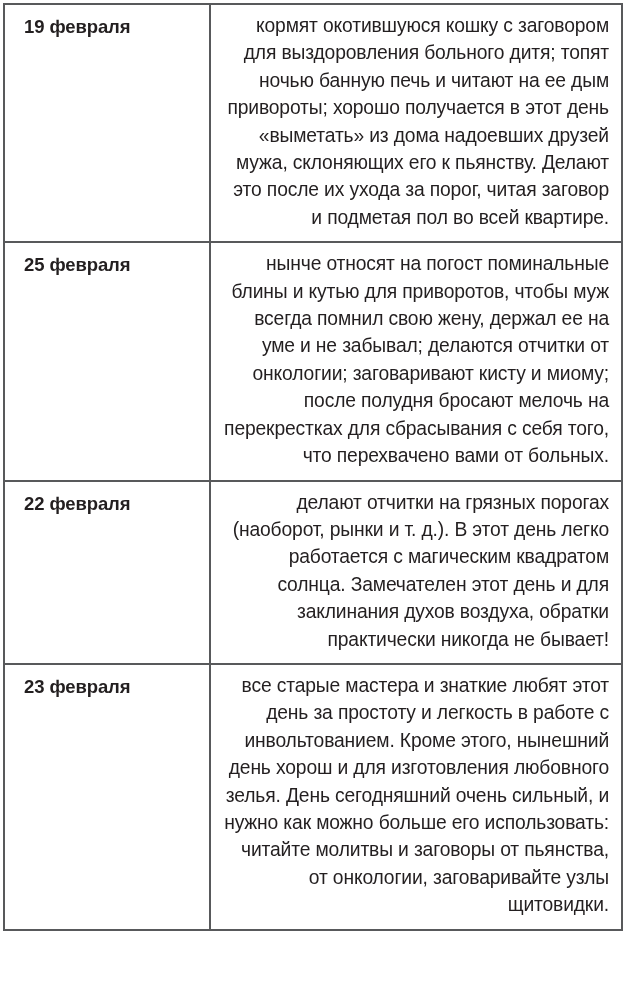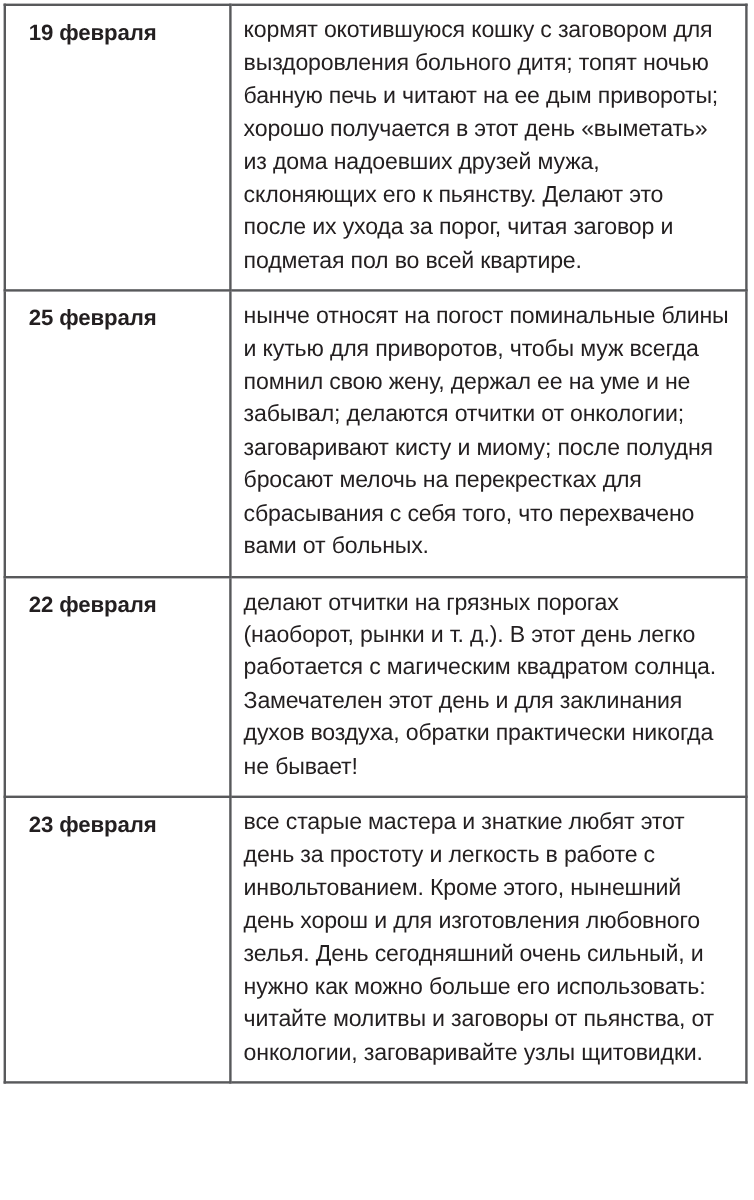--- a/index.html
+++ b/index.html
@@ -31,21 +31,21 @@
   }
 
   table.almanac tr.entry-row > td {
     border: 2px solid #58595b;
     vertical-align: top;
     background: #ffffff;
   }
 
   td.date-cell {
     width: 161px;
-    padding: 8px 6px 10px 19px;
+    padding: 8px 24px 10px 19px;
     font-family: "Liberation Sans", sans-serif;
     font-weight: bold;
     font-size: 18.5px;
     line-height: 27.4px;
     letter-spacing: -0.1px;
     white-space: nowrap;
     color: #231f20;
   }
 
   td.text-cell {
@@ -56,20 +56,21 @@
     line-height: 27.4px;
     letter-spacing: -0.15px;
     color: #231f20;
     word-spacing: 0px;
     text-align: left;
   }
 
   td.text-cell .para {
     margin: 0;
     padding: 0;
+    text-align: right;
   }
 </style>
 </head>
 <body>
 
 <div class="page">
   <table class="almanac">
     <tbody>
       <tr class="entry-row">
         <td class="date-cell">19 февраля</td>

